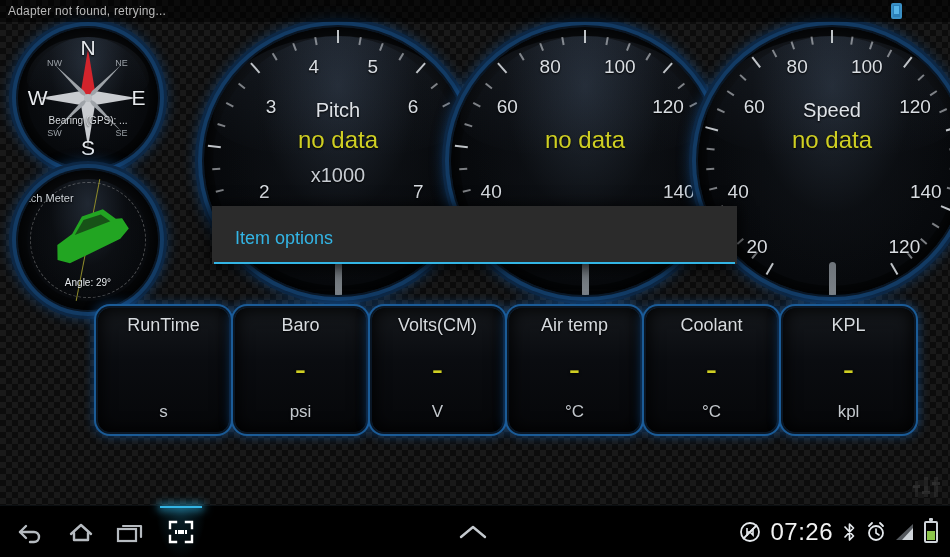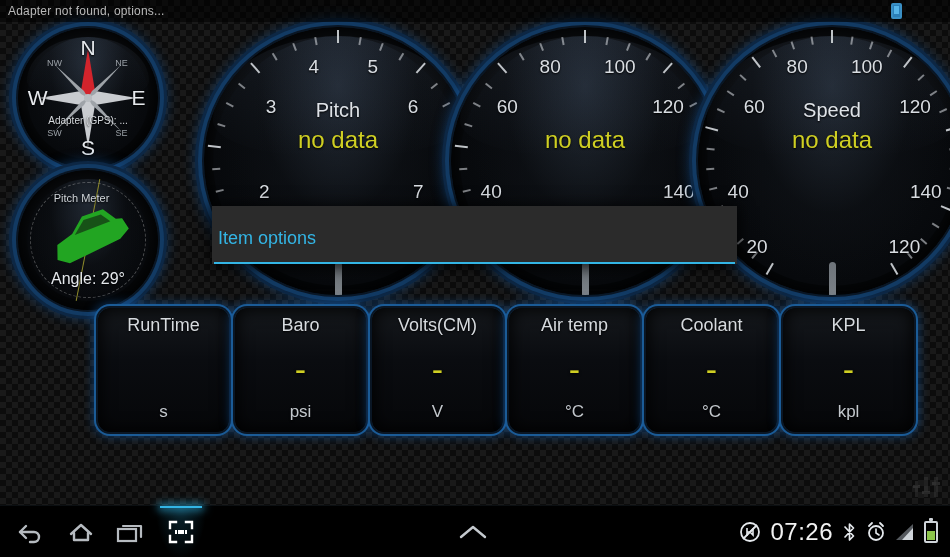--- a/index.html
+++ b/index.html
@@ -102,24 +102,24 @@
   #compass .c-letter { position:absolute; color:#e6e9ed; font-size:21px;
                        transform:translate(-50%,-50%); text-shadow:0 1px 2px #000; }
   #compass .c-sub { position:absolute; color:#9aa0a6; font-size:9px;
                     transform:translate(-50%,-50%); }
   #compass .c-bearing { position:absolute; left:0; right:0; top:62%; text-align:center;
                         color:#d6dade; font-size:10px; text-shadow:0 1px 2px #000; }
   .rose { position:absolute; left:50%; top:50%; transform:translate(-50%,-50%); }
 
   
   #pitch { left:18px; top:170px; width:140px; height:140px; }
-  #pitch .p-title { position:absolute; left:0; right:13px; top:16%; text-align:center;
+  #pitch .p-title { position:absolute; left:0; right:13px; top:16%; 
                     color:#cfd4d9; font-size:11px; text-shadow:0 1px 2px #000; }
   #pitch .p-angle { position:absolute; left:0; right:0; bottom:16%; text-align:center;
-                    color:#e4e8ec; font-size:16px; text-shadow:0 1px 2px #000; }
+                    color:#e4e8ec; font-size:10px; text-shadow:0 1px 2px #000; }
   #pitch .p-ring { position:absolute; inset:12px; border-radius:50%;
                    border:1px dashed rgba(200,200,200,0.35); }
   #pitch .p-line { position:absolute; left:50%; top:8px; bottom:8px; width:1px;
                    background:#8d8a2a; transform-origin:50% 50%;
                    transform:translateX(-50%) rotate(11deg); }
 
   
   #cards { position:absolute; left:78px; top:308px; display:flex; gap:6px;padding-left:20px; }
   .card {
     width:131px; height:124px; border-radius:12px;
@@ -140,21 +140,21 @@
   .card .c-unit { color:#c2c7cc; font-size:17px; text-shadow:0 1px 2px #000; }
 
   
   #dialog {
     position:absolute; left:212px; top:206px; width:525px;
     background:#2b2b2b;
     box-shadow:0 2px 14px 2px rgba(0,0,0,0.8);
     z-index:60;
   }
   #dialog .dlg-title {
-    color:#33b5e5; font-size:18px; padding:22px 17px 13px 6px;
+    color:#33b5e5; font-size:18px; padding:22px 17px 13px 23px;
   }
   #dialog .dlg-rule { height:2px; background:#33b5e5; margin:0 2px; }
   #dialog .dlg-item {
     color:#f0f0f0; font-size:17px; padding:20px 14px 22px 14px;
     cursor:pointer;
   }
 
   
   #eq-icon { position:absolute; right:8px; bottom:6px; width:30px; height:26px;
              opacity:.45; z-index:30; }
@@ -181,21 +181,21 @@
   .batt::before { content:""; position:absolute; left:3px; right:3px; top:-5px; height:3px;
                   background:#cfd4d9; border-radius:1px; }
   .batt span { position:absolute; left:1px; right:1px; bottom:1px; height:9px; background:#8bc34a; }
 </style>
 </head>
 <body>
 
 <div id="app">
 
   <div id="statusbar">
-    <div class="sb-text">Adapter not found, options...</div>
+    <div class="sb-text">Adapter not found, retrying...</div>
     <div class="sb-right">
       <div class="tablet-icon"></div>
     </div>
   </div>
 
   <div class="gauge" id="compass">
     <div class="face"></div>
     <div class="sheen"></div>
     <svg class="rose" width="118" height="118" viewBox="0 0 118 118">
       <polygon points="59,10 66,52 59,62 52,52" fill="#d3242c"></polygon>
@@ -209,21 +209,21 @@
       <circle cx="59" cy="59" r="4" fill="#b8bcc0"></circle>
     </svg>
     <div class="c-letter" style="left:50%;top:14%">N</div>
     <div class="c-letter" style="left:86%;top:50%">E</div>
     <div class="c-letter" style="left:50%;top:86%">S</div>
     <div class="c-letter" style="left:14%;top:50%">W</div>
     <div class="c-sub" style="left:26%;top:25%">NW</div>
     <div class="c-sub" style="left:74%;top:25%">NE</div>
     <div class="c-sub" style="left:26%;top:75%">SW</div>
     <div class="c-sub" style="left:74%;top:75%">SE</div>
-    <div class="c-bearing">Adapter (GPS): ...</div>
+    <div class="c-bearing">Bearing (GPS): ...</div>
   </div>
 
   <div class="gauge" id="pitch">
     <div class="face"></div>
     <div class="p-ring"></div>
     <div class="p-line"></div>
     <svg width="140" height="140" viewBox="0 0 140 140" style="position:absolute;left:0;top:0">
       <g transform="rotate(-24 70 70)">
         <path d="M34 76 L40 62 L58 58 L74 46 L96 48 L104 62 L110 64 L112 76 L100 82 L44 84 Z" fill="#22a522"></path>
         <path d="M60 60 L74 50 L92 52 L98 62 Z" fill="#0f0f0f" opacity="0.55"></path>
@@ -264,20 +264,21 @@
         <div class="tick" style="height: 13px; opacity: 0.95; transform: translateX(-50%) rotate(305deg) translateY(118px);"></div>
       </div>
     <div class="num" style="left:22.5%;top:61.5%">2</div>
     <div class="num" style="left:25%;top:30%">3</div>
     <div class="num" style="left:41%;top:15%">4</div>
     <div class="num" style="left:63%;top:15%">5</div>
     <div class="num" style="left:78%;top:30%">6</div>
     <div class="num" style="left:80%;top:61.5%">7</div>
     <div class="g-title" style="top:27%">Pitch</div>
     <div class="g-value" style="top:37%">no data</div>
+    <div class="g-unit" style="top:51%">x1000</div>
     <div class="needle" style="transform:rotate(180deg)"></div>
   </div>
 
   <div class="gauge" id="gauge-gps">
     <div class="face"></div>
     <div class="sheen"></div>
     <div class="ticks">
         <div class="tick" style="height: 13px; opacity: 0.95; transform: translateX(-50%) rotate(55deg) translateY(118px);"></div>
         <div class="tick" style="height: 8px; opacity: 0.6; transform: translateX(-50%) rotate(65.4167deg) translateY(118px);"></div>
         <div class="tick" style="height: 8px; opacity: 0.6; transform: translateX(-50%) rotate(75.8333deg) translateY(118px);"></div>

